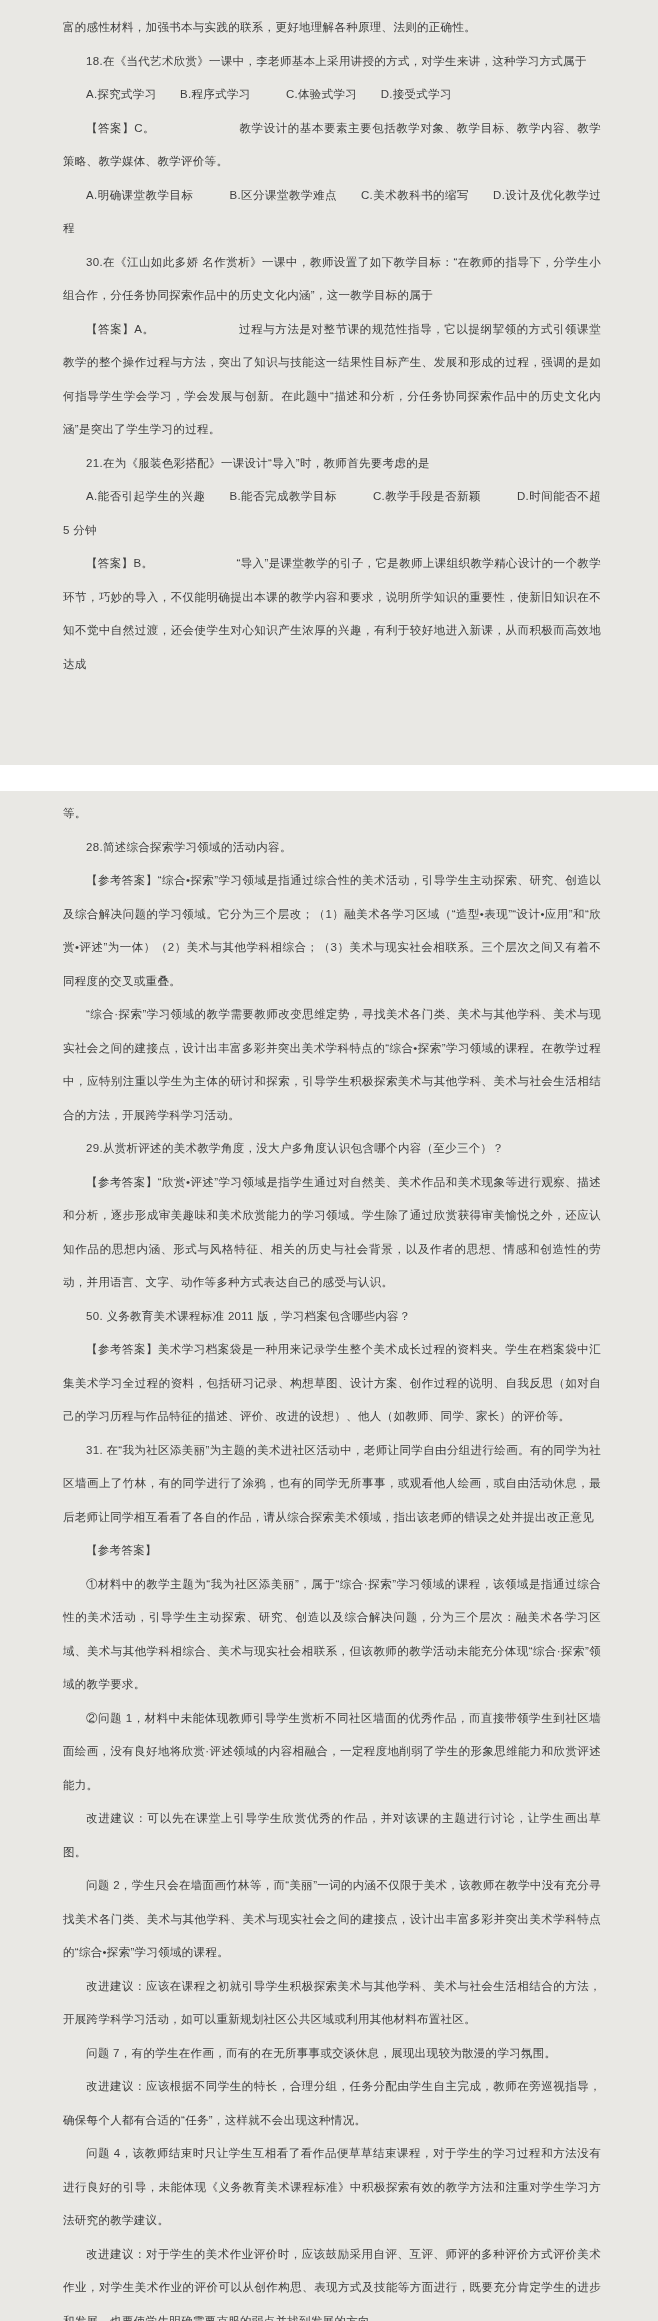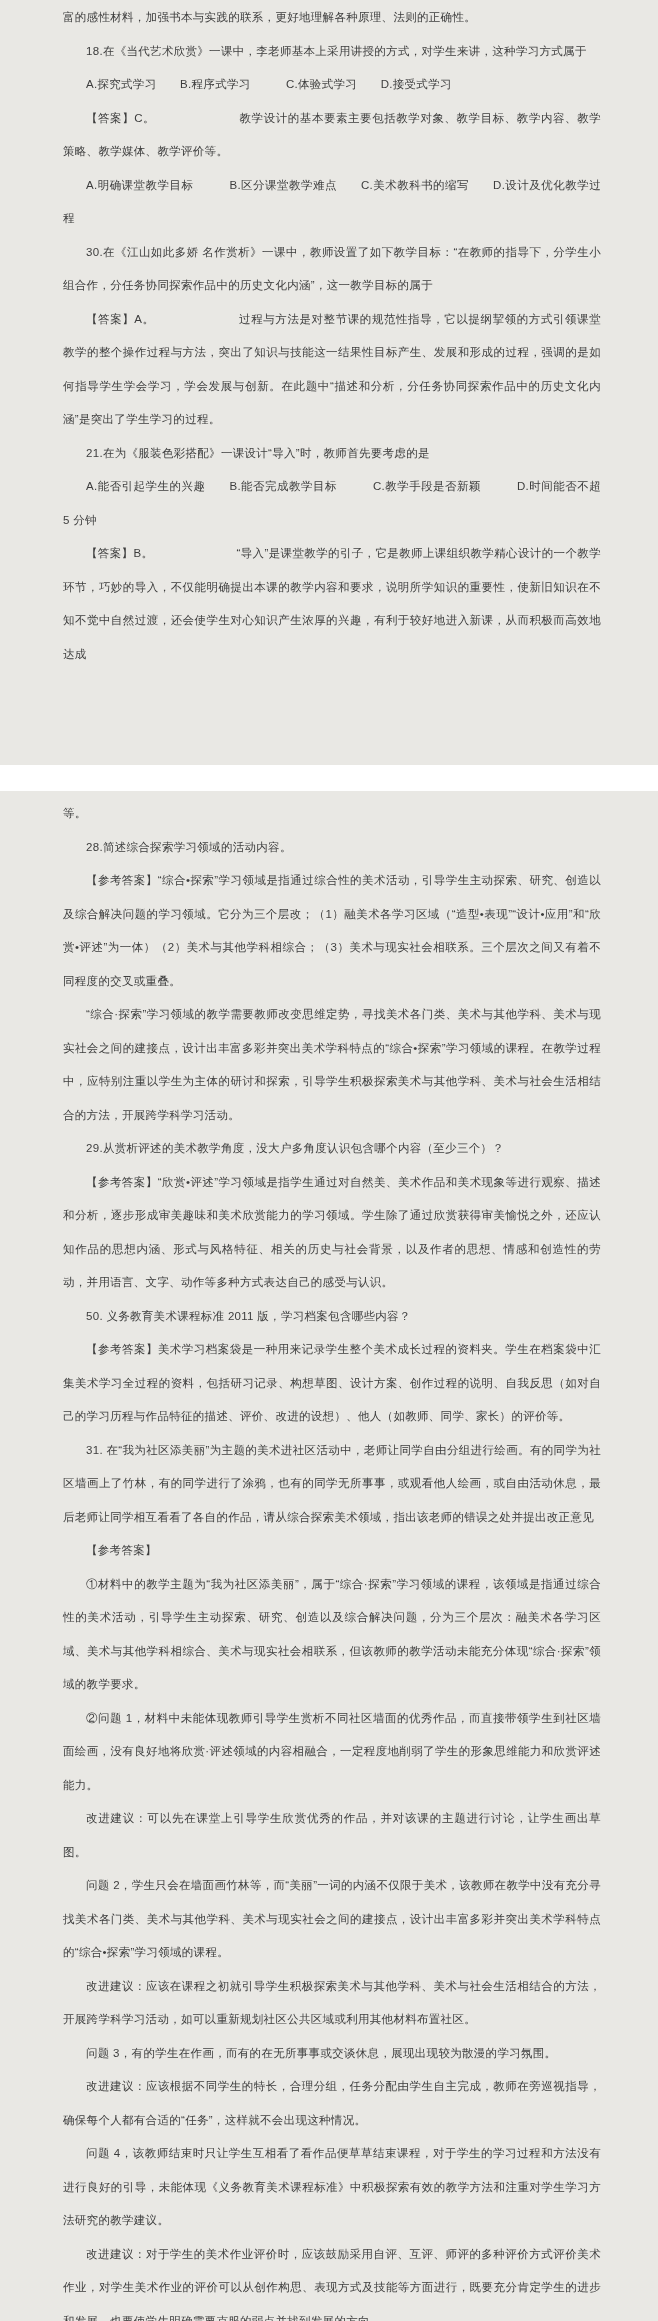--- a/index.html
+++ b/index.html
@@ -9,21 +9,21 @@
     font-family: "Liberation Sans", sans-serif;
     color: #3d3d3d;
   }
   .doc { width: 658px; }
   .page {
     box-sizing: border-box;
     padding: 0 57px 0 63px;
     overflow: hidden;
     background: #e9e8e4;
   }
-  .page-1 { height: 765px; padding-top: 1px; }
+  .page-1 { height: 765px; padding-top: 11px; }
   .page-2 { height: 1530px; padding-top: 6px; }
   .page-break {
     height: 26px;
     background: #ffffff;
   }
   p.para {
     margin: 0;
     font-size: 11.5px;
     line-height: 33.5px;
     text-align: justify;
@@ -62,19 +62,19 @@
     <p class="para">【参考答案】“欣赏•评述”学习领域是指学生通过对自然美、美术作品和美术现象等进行观察、描述和分析，逐步形成审美趣味和美术欣赏能力的学习领域。学生除了通过欣赏获得审美愉悦之外，还应认知作品的思想内涵、形式与风格特征、相关的历史与社会背景，以及作者的思想、情感和创造性的劳动，并用语言、文字、动作等多种方式表达自己的感受与认识。</p>
     <p class="para">50. 义务教育美术课程标准 2011 版，学习档案包含哪些内容？</p>
     <p class="para">【参考答案】美术学习档案袋是一种用来记录学生整个美术成长过程的资料夹。学生在档案袋中汇集美术学习全过程的资料，包括研习记录、构想草图、设计方案、创作过程的说明、自我反思（如对自己的学习历程与作品特征的描述、评价、改进的设想）、他人（如教师、同学、家长）的评价等。</p>
     <p class="para">31. 在“我为社区添美丽”为主题的美术进社区活动中，老师让同学自由分组进行绘画。有的同学为社区墙画上了竹林，有的同学进行了涂鸦，也有的同学无所事事，或观看他人绘画，或自由活动休息，最后老师让同学相互看看了各自的作品，请从综合探索美术领域，指出该老师的错误之处并提出改正意见</p>
     <p class="para">【参考答案】</p>
     <p class="para">①材料中的教学主题为“我为社区添美丽”，属于“综合·探索”学习领域的课程，该领域是指通过综合性的美术活动，引导学生主动探索、研究、创造以及综合解决问题，分为三个层次：融美术各学习区域、美术与其他学科相综合、美术与现实社会相联系，但该教师的教学活动未能充分体现“综合·探索”领域的教学要求。</p>
     <p class="para">②问题 1，材料中未能体现教师引导学生赏析不同社区墙面的优秀作品，而直接带领学生到社区墙面绘画，没有良好地将欣赏·评述领域的内容相融合，一定程度地削弱了学生的形象思维能力和欣赏评述能力。</p>
     <p class="para">改进建议：可以先在课堂上引导学生欣赏优秀的作品，并对该课的主题进行讨论，让学生画出草图。</p>
     <p class="para">问题 2，学生只会在墙面画竹林等，而“美丽”一词的内涵不仅限于美术，该教师在教学中没有充分寻找美术各门类、美术与其他学科、美术与现实社会之间的建接点，设计出丰富多彩并突出美术学科特点的“综合•探索”学习领域的课程。</p>
     <p class="para">改进建议：应该在课程之初就引导学生积极探索美术与其他学科、美术与社会生活相结合的方法，开展跨学科学习活动，如可以重新规划社区公共区域或利用其他材料布置社区。</p>
-    <p class="para">问题 3，有的学生在作画，而有的在无所事事或交谈休息，展现出现较为散漫的学习氛围。</p>
+    <p class="para">问题 7，有的学生在作画，而有的在无所事事或交谈休息，展现出现较为散漫的学习氛围。</p>
     <p class="para">改进建议：应该根据不同学生的特长，合理分组，任务分配由学生自主完成，教师在旁巡视指导，确保每个人都有合适的“任务”，这样就不会出现这种情况。</p>
     <p class="para">问题 4，该教师结束时只让学生互相看了看作品便草草结束课程，对于学生的学习过程和方法没有进行良好的引导，未能体现《义务教育美术课程标准》中积极探索有效的教学方法和注重对学生学习方法研究的教学建议。</p>
     <p class="para">改进建议：对于学生的美术作业评价时，应该鼓励采用自评、互评、师评的多种评价方式评价美术作业，对学生美术作业的评价可以从创作构思、表现方式及技能等方面进行，既要充分肯定学生的进步和发展，也要使学生明确需要克服的弱点并找到发展的方向。</p>
   </div>
 
 </div>
 
 </body></html>

